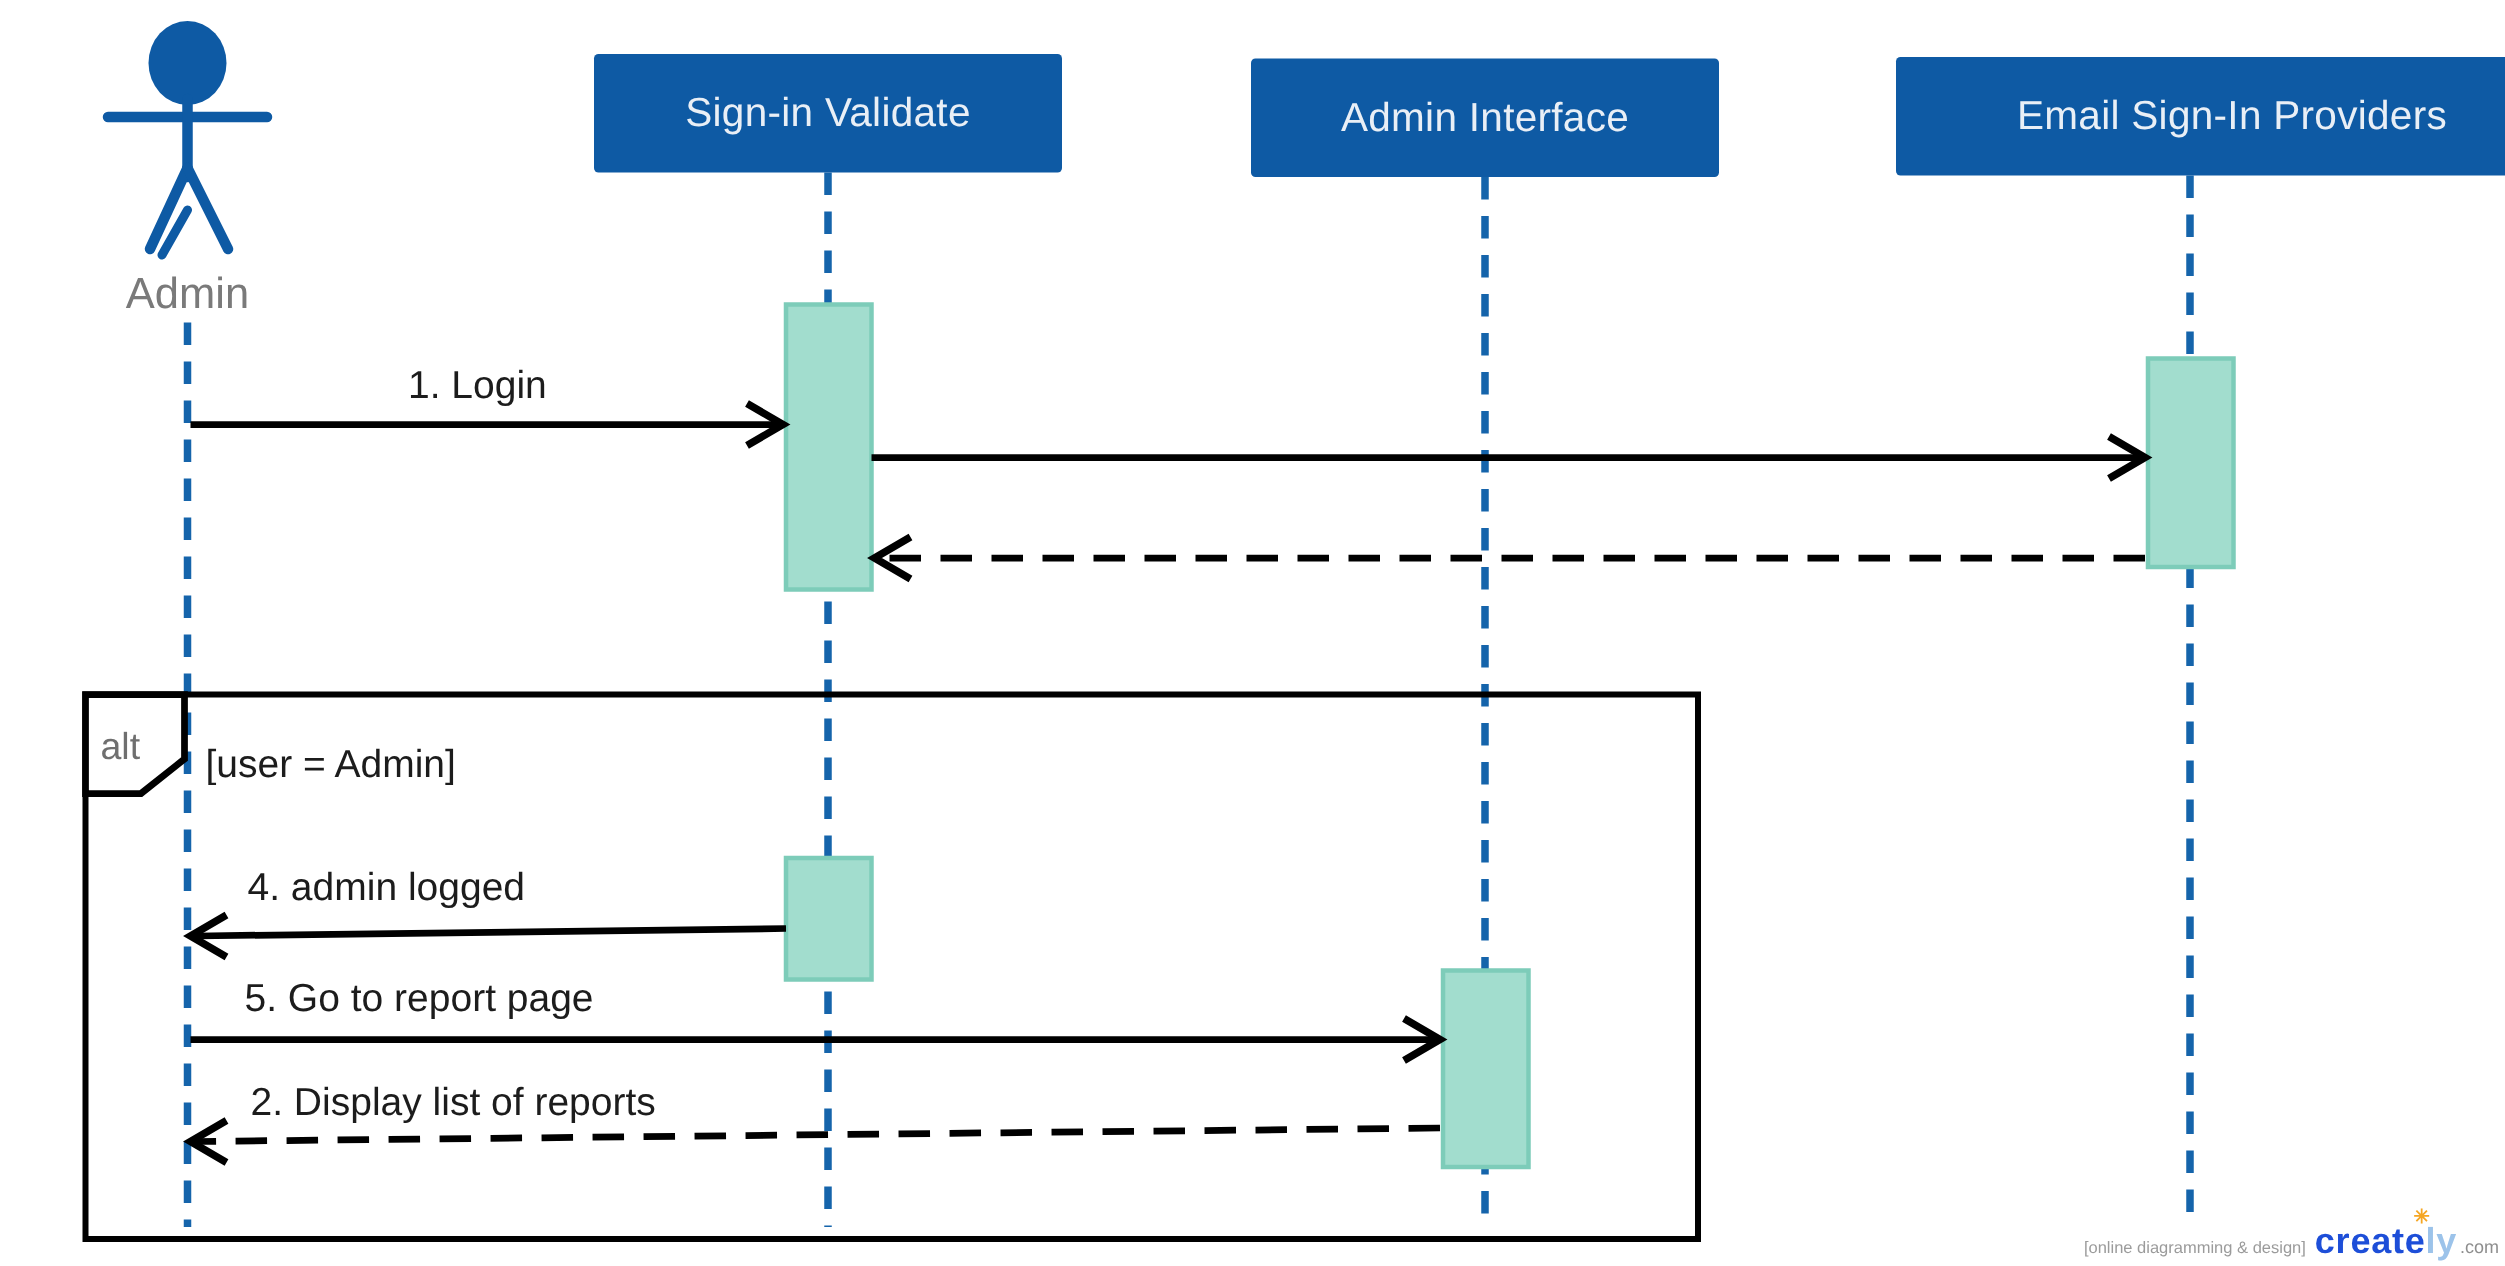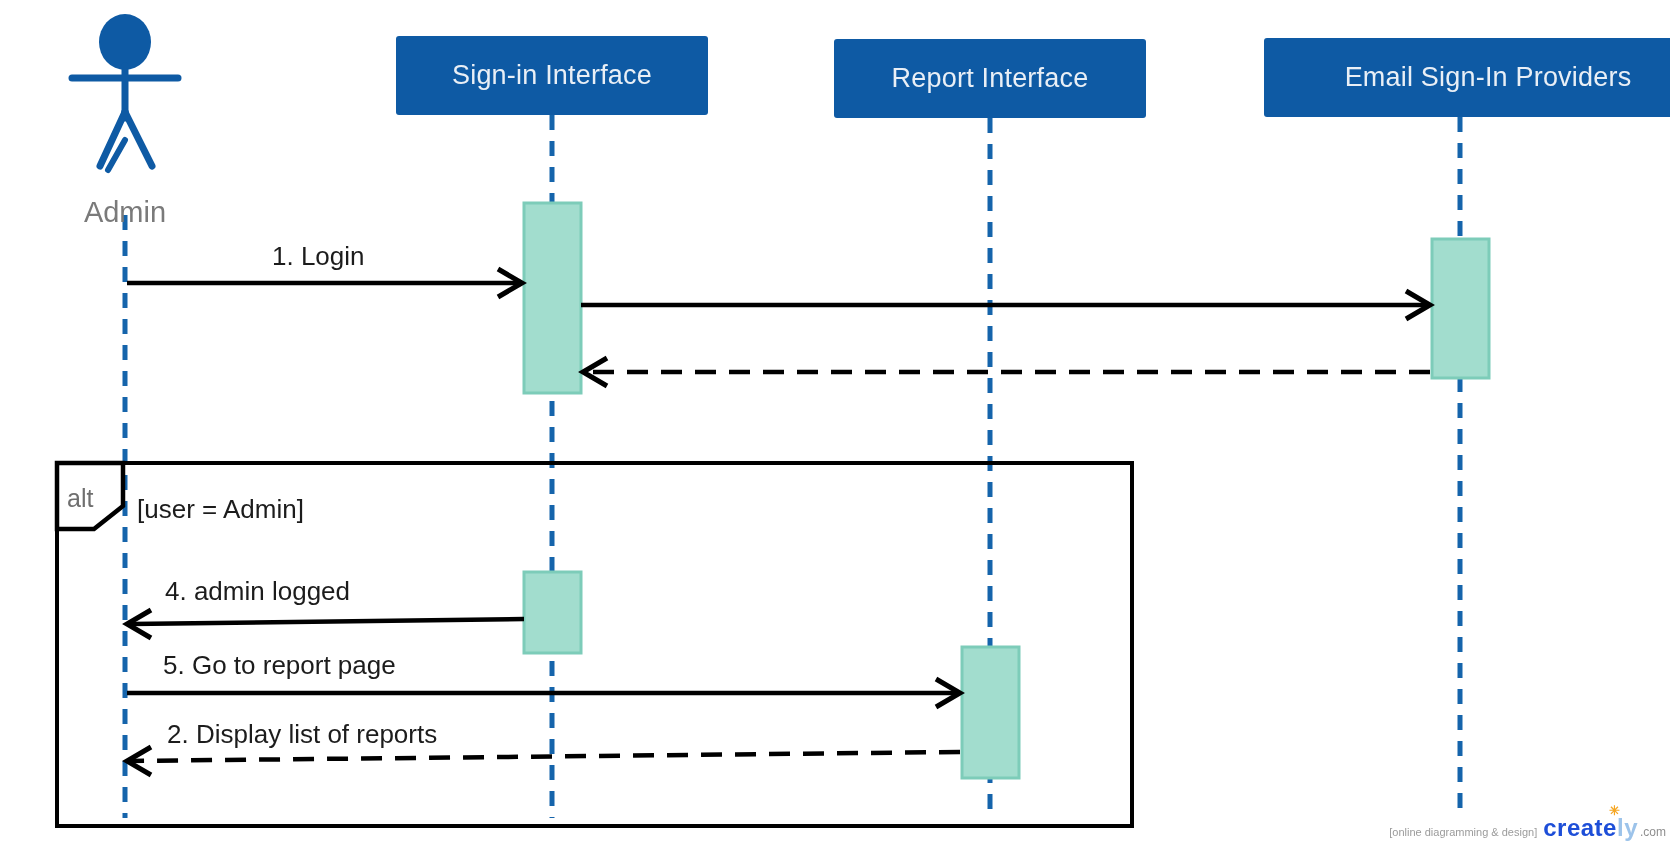--- a/index.html
+++ b/index.html
@@ -27,21 +27,20 @@
     font-size:26px;
     white-space:nowrap;
   }
   .actor-label{
     position:absolute;
     left:55px;top:180px;width:140px;
     text-align:center;
     color:#7a7a7a;
     font-size:29px;
     white-space:nowrap;
-    margin-top:16px;
   }
   .alt-operator{
     position:absolute;
     left:67px;top:484px;
     color:#6f6f6f;
     font-size:25px;
   }
   .alt-guard{
     position:absolute;
     left:137px;top:494px;
@@ -120,24 +119,24 @@
     <g stroke="#000000" fill="none">
       <line x1="960" y1="752" x2="131" y2="761" stroke-width="4.5" stroke-dasharray="21 13"></line>
       <polyline points="151,747 127,761 151,775" stroke-width="5"></polyline>
     </g>
 
     <rect x="57" y="463" width="1075" height="363" fill="none" stroke="#000000" stroke-width="4"></rect>
     <path d="M57 463 H123 V506 L94 529 H57 Z" fill="#ffffff" stroke="#000000" stroke-width="4.5" stroke-linejoin="miter"></path>
   </svg>
 
   <div class="participant" style="left:396px;top:36px;width:312px;">
-    <span>Sign-in Interface</span>
+    <span>Sign-in Validate</span>
   </div>
   <div class="participant" style="left:834px;top:39px;width:312px;">
-    <span>Report Interface</span>
+    <span>Admin Interface</span>
   </div>
   <div class="participant" style="left:1264px;top:38px;width:448px;">
     <span>Email Sign-In Providers</span>
   </div>
 
   <div class="actor-label">Admin</div>
 
   <div class="msg-label" style="left:272px;top:241px;">1. Login</div>
   <div class="msg-label" style="left:165px;top:576px;">4. admin logged</div>
   <div class="msg-label" style="left:163px;top:650px;">5. Go to report page</div>

